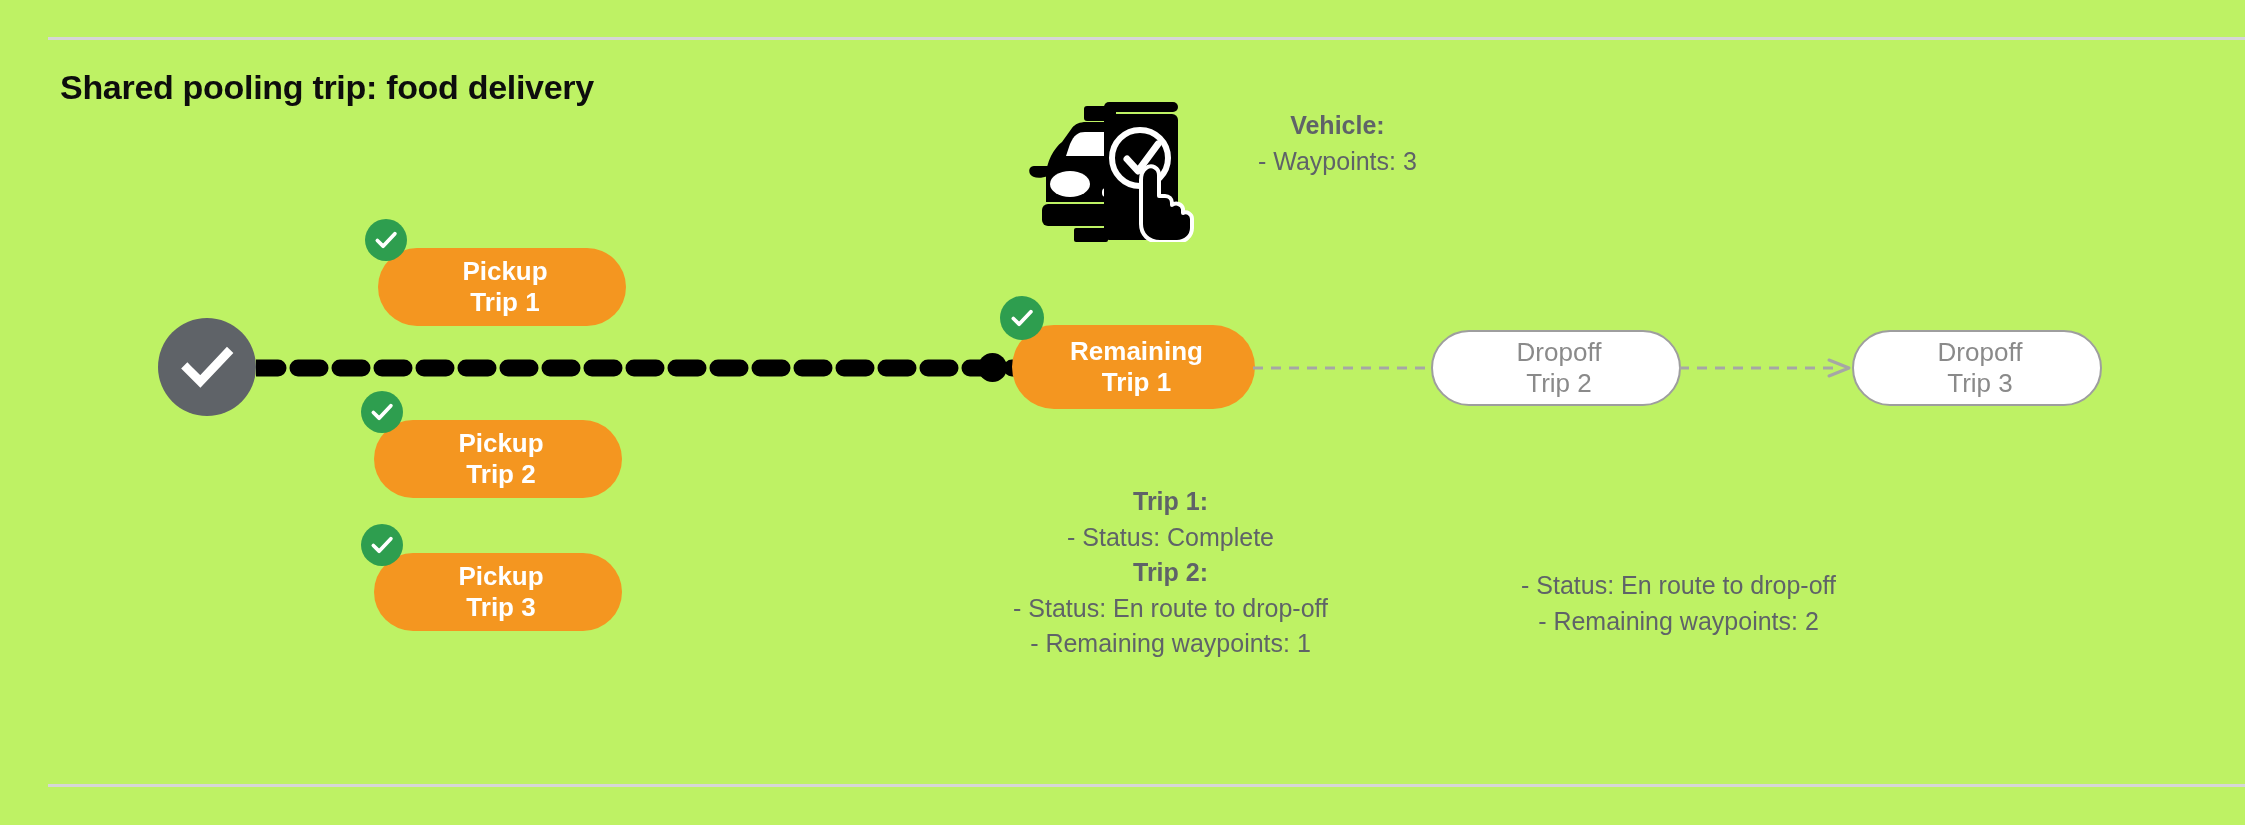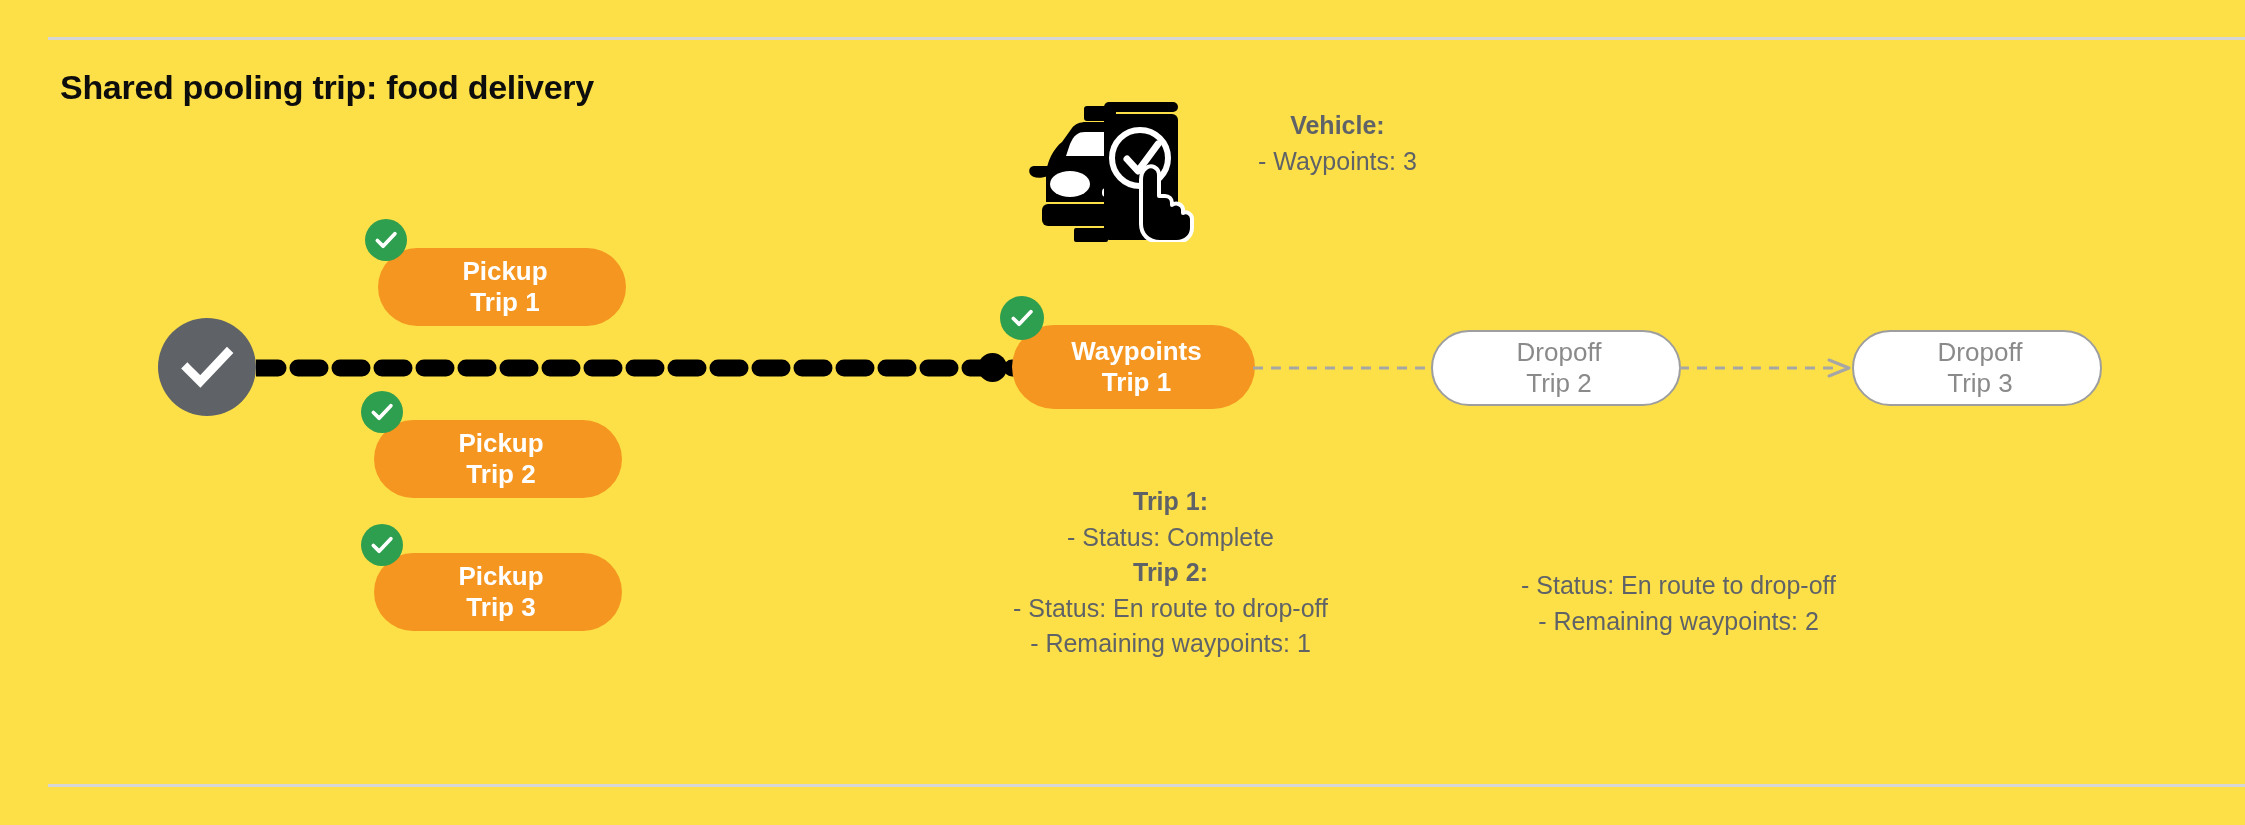--- a/index.html
+++ b/index.html
@@ -12,21 +12,21 @@
     height: 825px;
     font-family: "Liberation Sans", sans-serif;
     position: relative;
     overflow: hidden;
     -webkit-font-smoothing: antialiased;
   }
 
   .slide {
     position: absolute;
     inset: 0;
-    background: #fde047;
+    background: #bef264;
   }
 
   
   .divider {
     position: absolute;
     left: 48px;
     right: 0px;
     height: 3px;
     background: #d6d6d6;
   }
@@ -290,21 +290,21 @@
       </g>
     </svg>
   </div>
 
   <div class="info-block" id="vehicle-info">
     <span class="row hdr">Vehicle:</span>
     <span class="row">- Waypoints: 3</span>
   </div>
 
   <div class="pill orange" id="complete-1">
-    <span class="l1">Waypoints</span>
+    <span class="l1">Remaining</span>
     <span class="l2">Trip 1</span>
   </div>
   <div class="check-badge" id="badge-c1">
     <svg viewBox="0 0 24 24" aria-hidden="true">
       <path d="M4.6 12.4 L9.5 17.3 L19.6 6.6" fill="none" stroke="#ffffff" stroke-width="3.2" stroke-linecap="round" stroke-linejoin="round"></path>
     </svg>
   </div>
 
   <div class="conn" id="conn-gray-1">
     <svg width="100%" height="100%" viewBox="0 0 180 20" preserveAspectRatio="none" aria-hidden="true">

